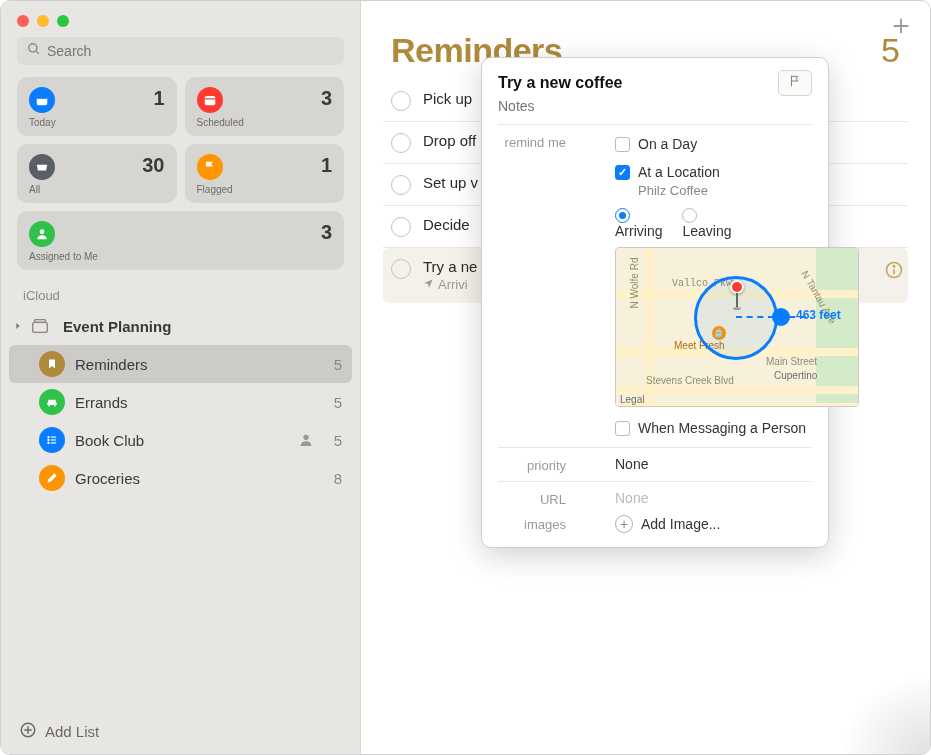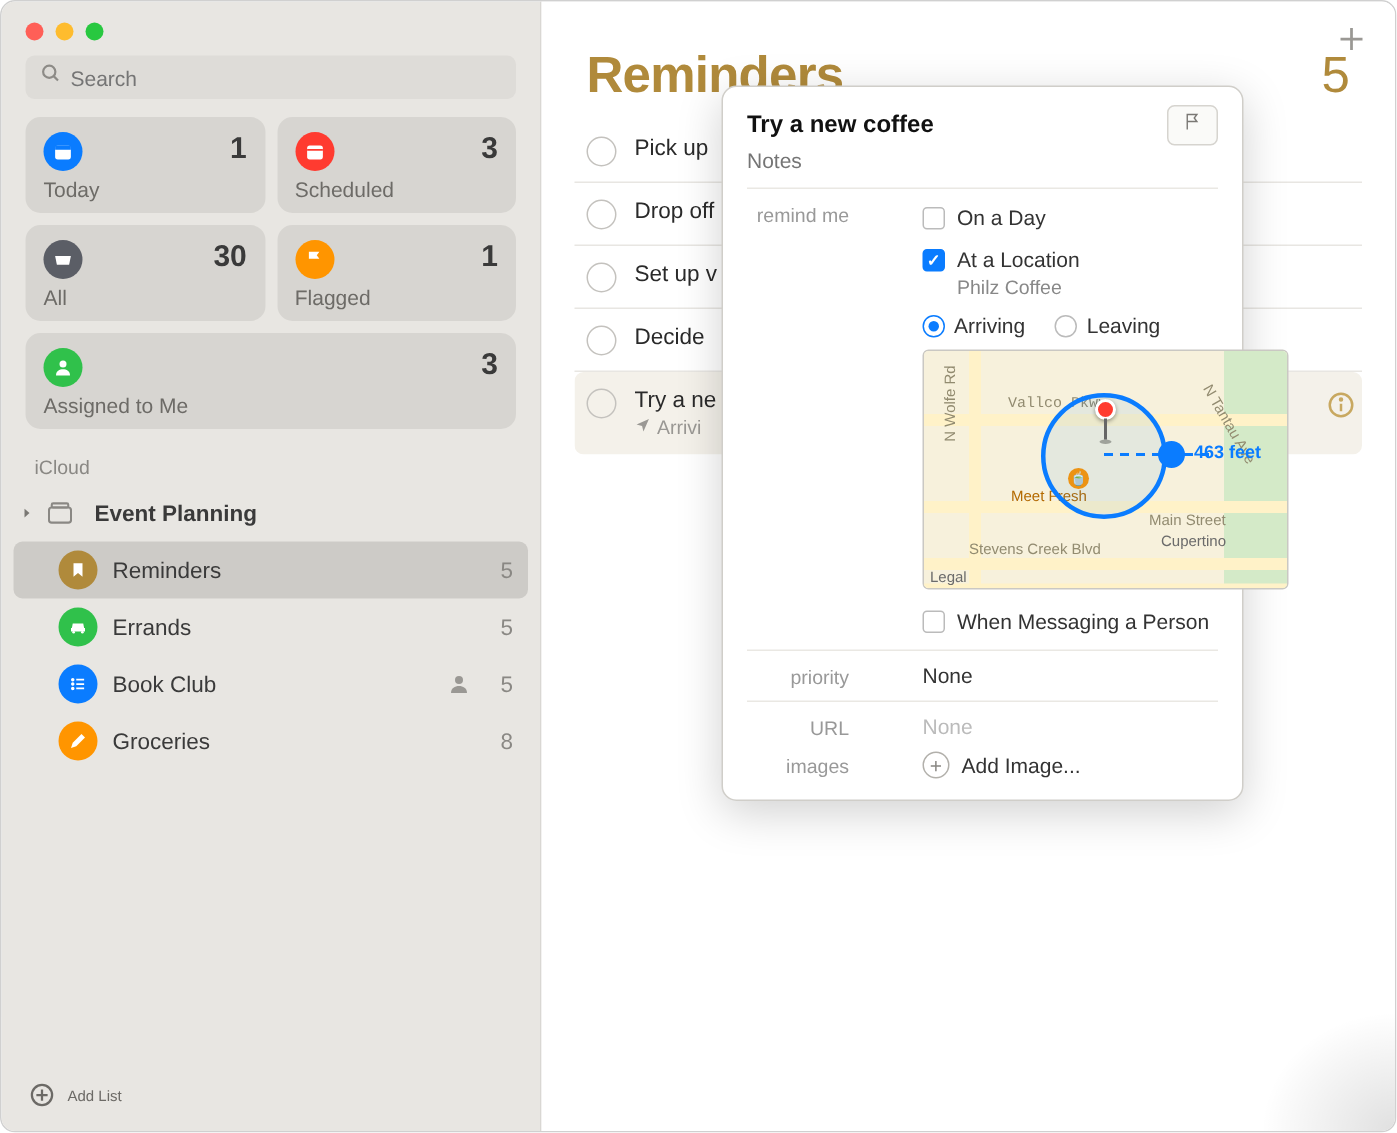--- a/index.html
+++ b/index.html
@@ -49,21 +49,21 @@
   .smart {
     background: #d7d5d1;
     border-radius: 10px;
     padding: 10px 12px 8px 12px;
     display: flex; flex-direction: column;
     cursor: default;
   }
   .smart-top { display: flex; justify-content: space-between; align-items: flex-start; }
   .smart .icon { width: 26px; height: 26px; border-radius: 50%; display:flex; align-items:center; justify-content:center; color:#fff; }
   .smart .count { font-size: 20px; font-weight: 700; color:#3a3a3a; }
-  .smart .label { font-size: 14px; color:#6d6b67; margin-top: 4px; }
+  .smart .label { font-size: 10px; color:#6d6b67; margin-top: 4px; }
   .smart.wide { grid-column: 1 / 3; flex-direction: column; }
   .icloud-header { padding: 18px 22px 4px 22px; font-size: 13px; color:#8a8884; }
   .lists { padding: 0 8px; }
   .list-row {
     display:flex; align-items:center;
     padding: 6px 10px;
     border-radius: 6px;
     font-size: 15px;
     color:#3a3a3a;
   }
@@ -72,21 +72,21 @@
   .list-row .name { flex:1; }
   .list-row .shared { color:#9a9894; margin-right:8px; display:flex; }
   .list-row .lcount { color:#8a8884; width: 20px; text-align:right; }
   .list-row.selected { background:#cdcbc7; }
   .list-row.group { font-weight:600; padding-left: 4px; }
   .list-row.child { padding-left: 30px; }
   .sidebar-footer {
     margin-top: auto;
     padding: 12px 18px;
     display:flex; align-items:center;
-    color:#6c6a66; font-size:10px;
+    color:#6c6a66; font-size:15px;
   }
   .sidebar-footer svg { margin-right:8px; }
   
   .main { flex:1; background:#fff; position:relative; }
   .main-toolbar { position:absolute; top:14px; right:18px; color:#888; }
   .main-toolbar svg { width:22px; height:22px; }
   .main-header {
     padding: 30px 30px 10px 30px;
     display:flex; justify-content:space-between; align-items:baseline;
   }
@@ -140,21 +140,21 @@
   .checkrow { display:flex; align-items:center; padding:3px 0; }
   .checkrow .cb {
     width:15px; height:15px; border-radius:3px; border:1.5px solid #bbb;
     margin-right:8px; display:flex; align-items:center; justify-content:center;
     flex-shrink:0;
   }
   .checkrow .cb.checked { background:#0a7cff; border-color:#0a7cff; }
   .checkrow .cb.checked::after { content:"✓"; color:#fff; font-size:11px; font-weight:700; }
   .loc-sub { color:#888; font-size:13px; margin-left:23px; margin-bottom:6px; }
   .radio-row { display:flex; gap:20px; margin-left: 0; padding:4px 0 8px 0; }
-  .radio { display:flex; align-items:flex-end; }
+  .radio { display:flex; align-items:flex-start;flex-direction:column; }
   .radio .rb {
     width:15px; height:15px; border-radius:50%; border:1.5px solid #bbb; margin-right:6px;
     display:flex; align-items:center; justify-content:center;
   }
   .radio .rb.sel { border-color:#0a7cff; }
   .radio .rb.sel::after { content:""; width:7px; height:7px; border-radius:50%; background:#0a7cff; }
   .map-box {
     position:relative;
     width: 244px; height: 160px;
     border:1px solid #cac8c3; border-radius:4px;

